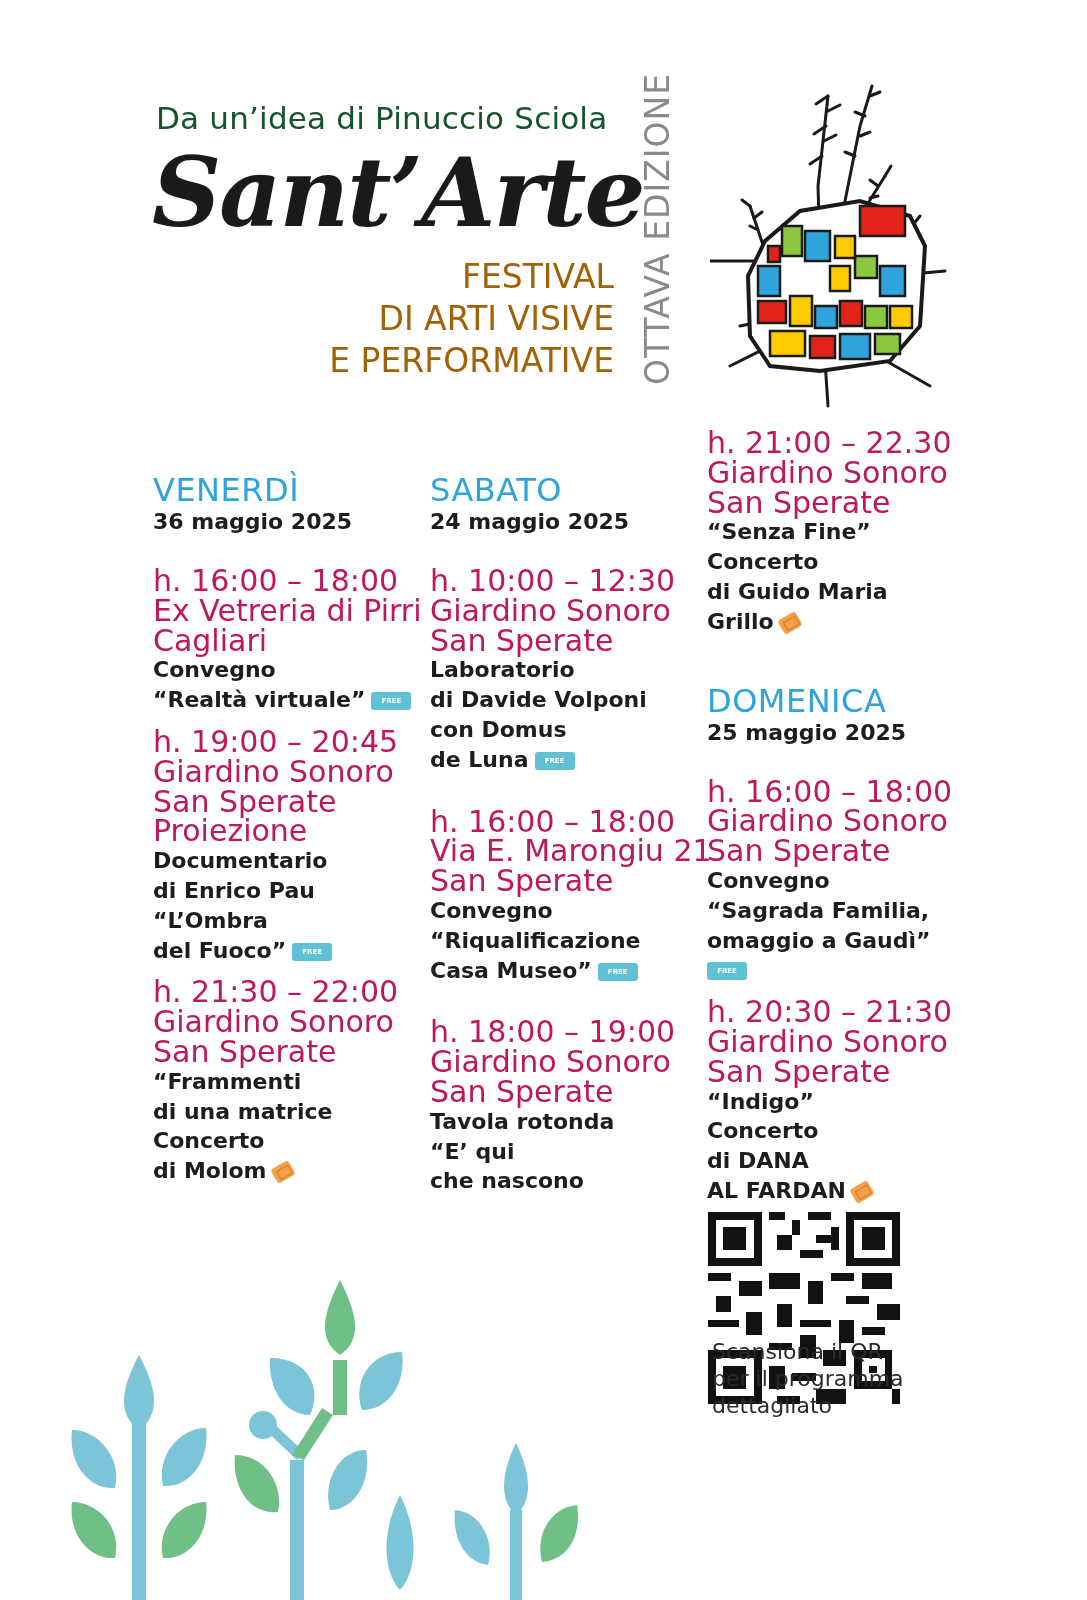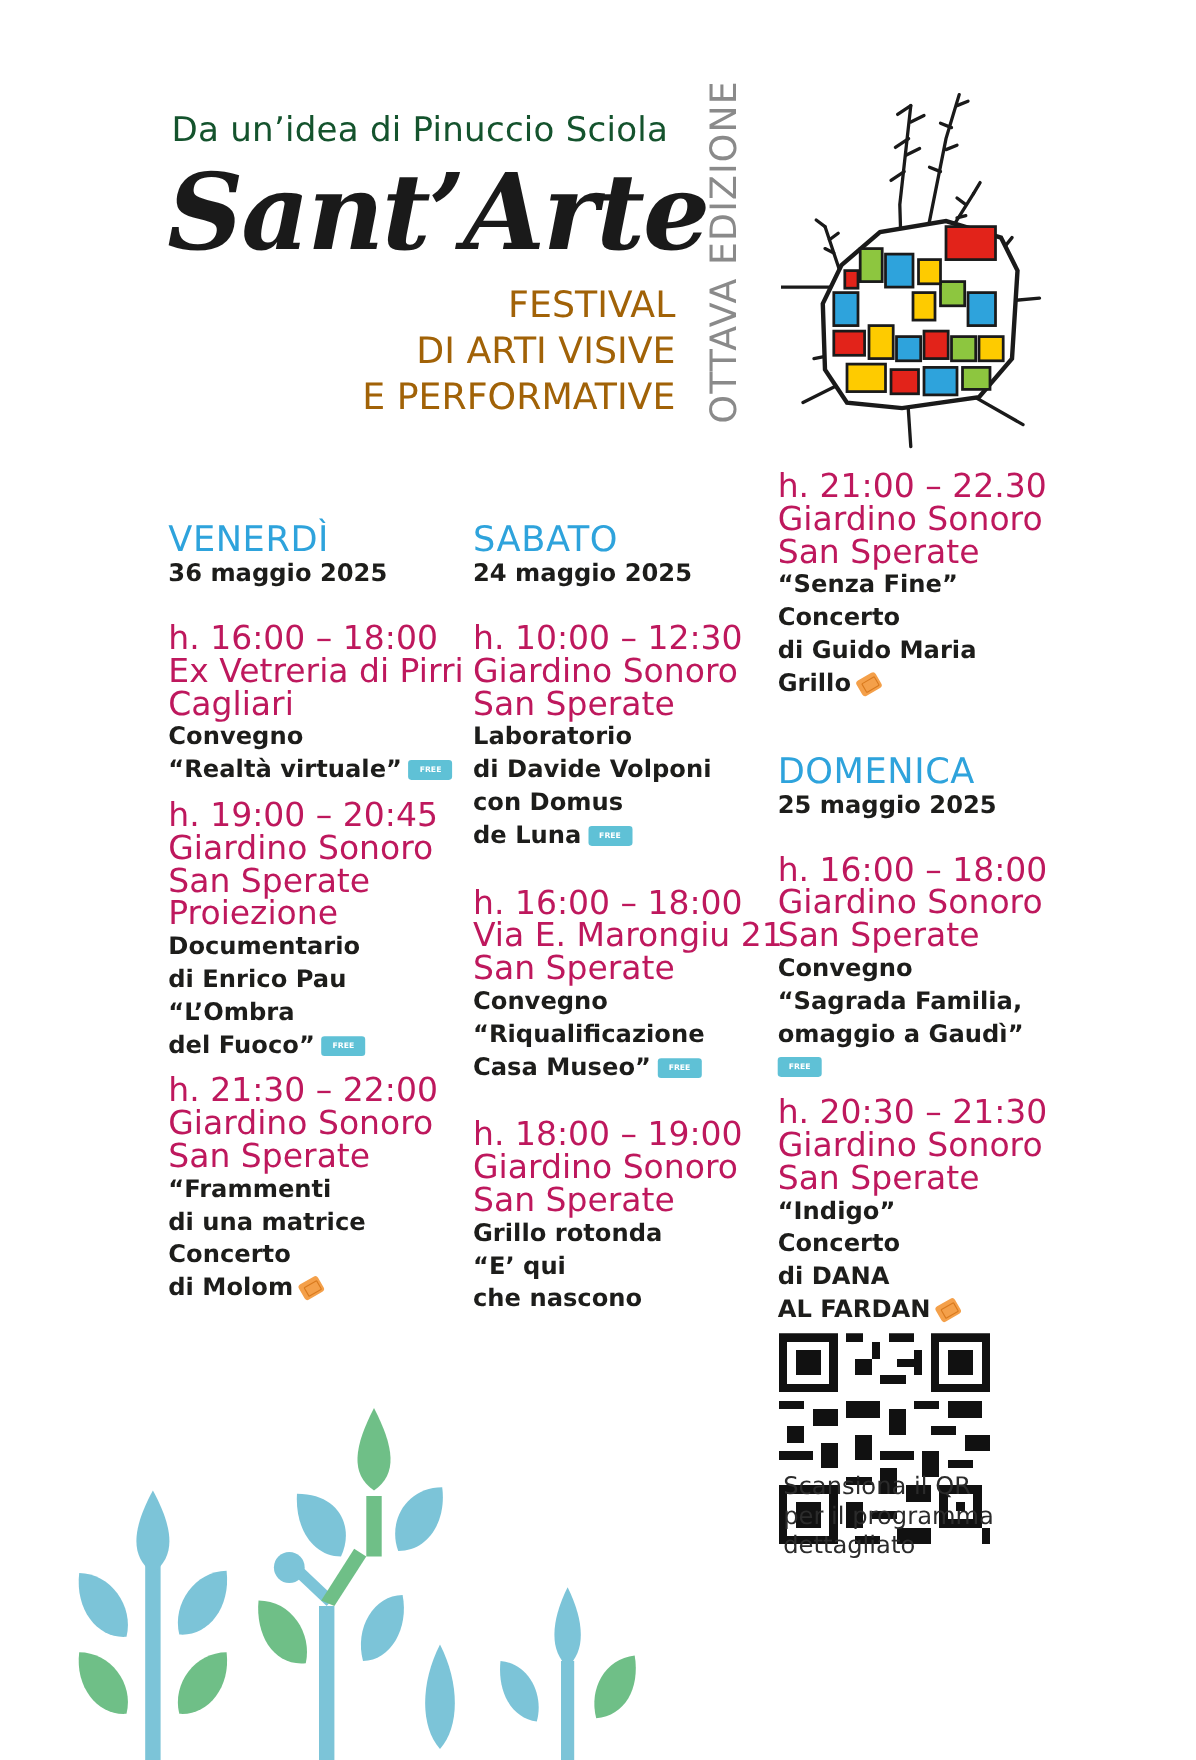--- a/index.html
+++ b/index.html
@@ -130,21 +130,21 @@
     <div class="line-light">San Sperate</div>
     <div class="line-bold">Convegno</div>
     <div class="line-bold">“Riqualificazione</div>
     <div class="line-bold"><span>Casa Museo”</span><span class="free-badge">FREE</span></div>
   </div>
 
   <div class="event">
     <div class="line-light">h. 18:00 – 19:00</div>
     <div class="line-light">Giardino Sonoro</div>
     <div class="line-light">San Sperate</div>
-    <div class="line-bold">Grillo rotonda</div>
+    <div class="line-bold">Tavola rotonda</div>
     <div class="line-bold">“E’ qui</div>
     <div class="line-bold">che nascono</div>
   </div>
 </div>
 
 <div class="col col3">
   <div class="event gap">
     <div class="line-light">h. 21:00 – 22.30</div>
     <div class="line-light">Giardino Sonoro</div>
     <div class="line-light">San Sperate</div>

